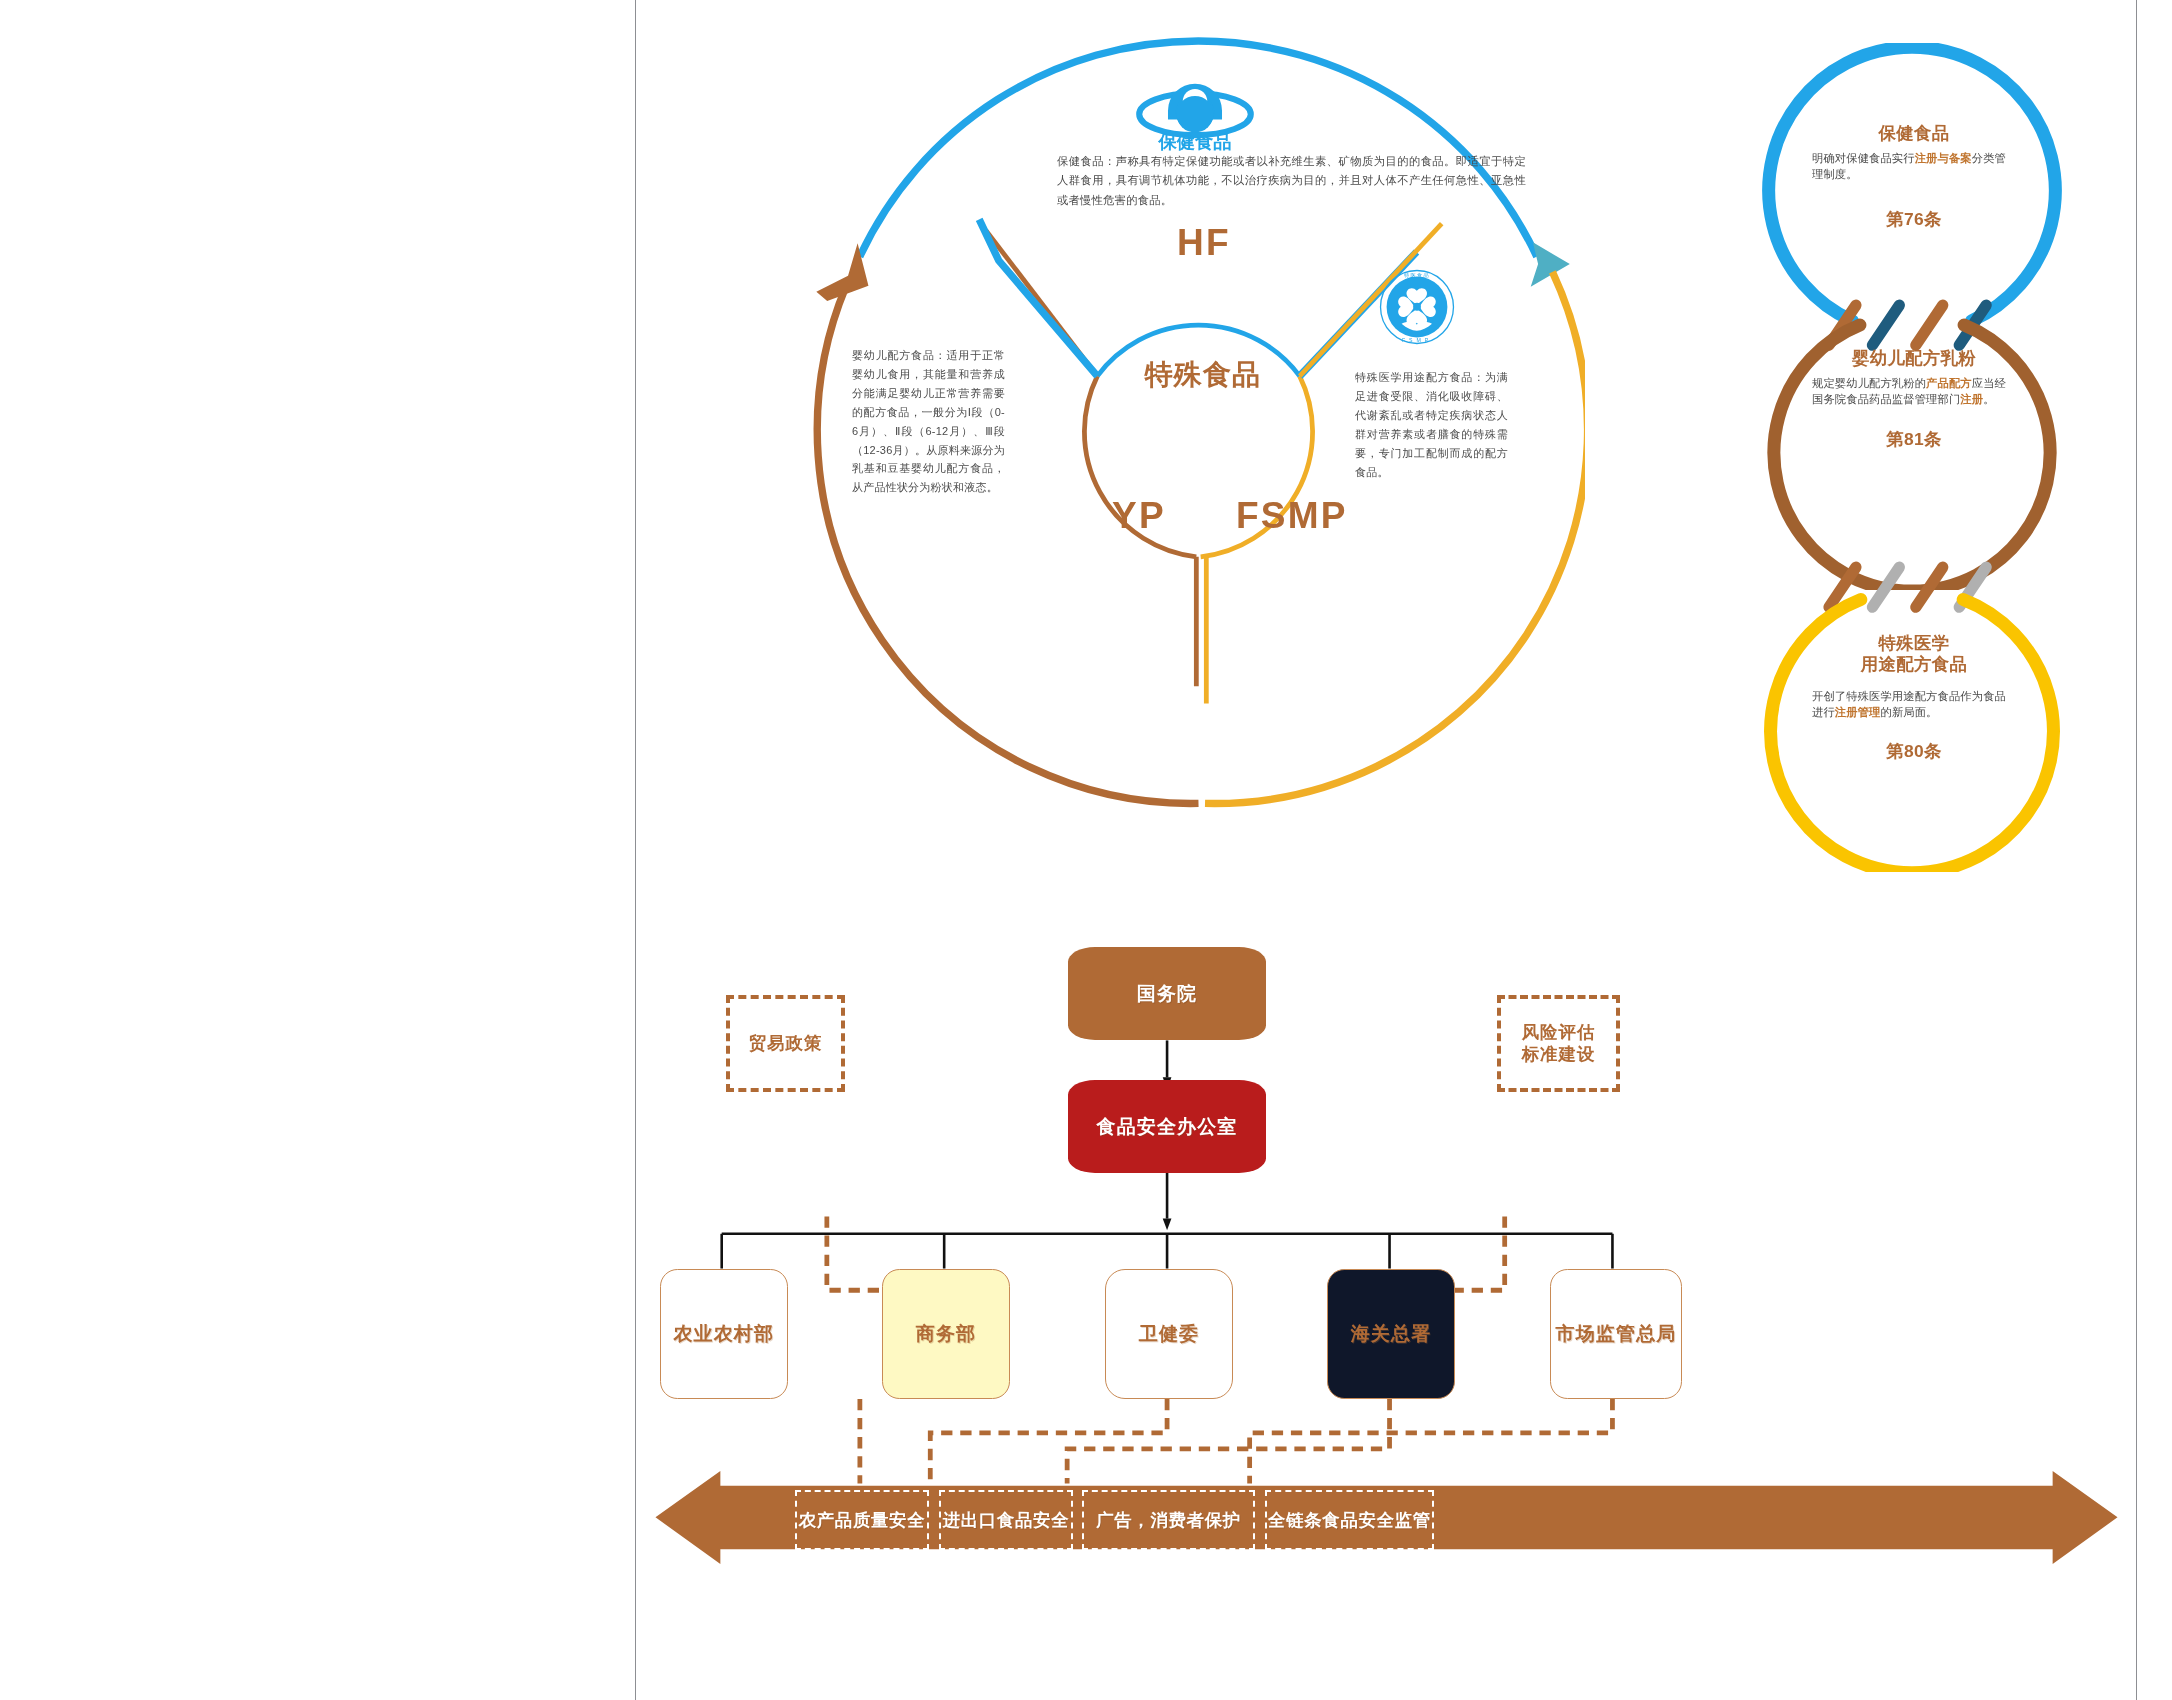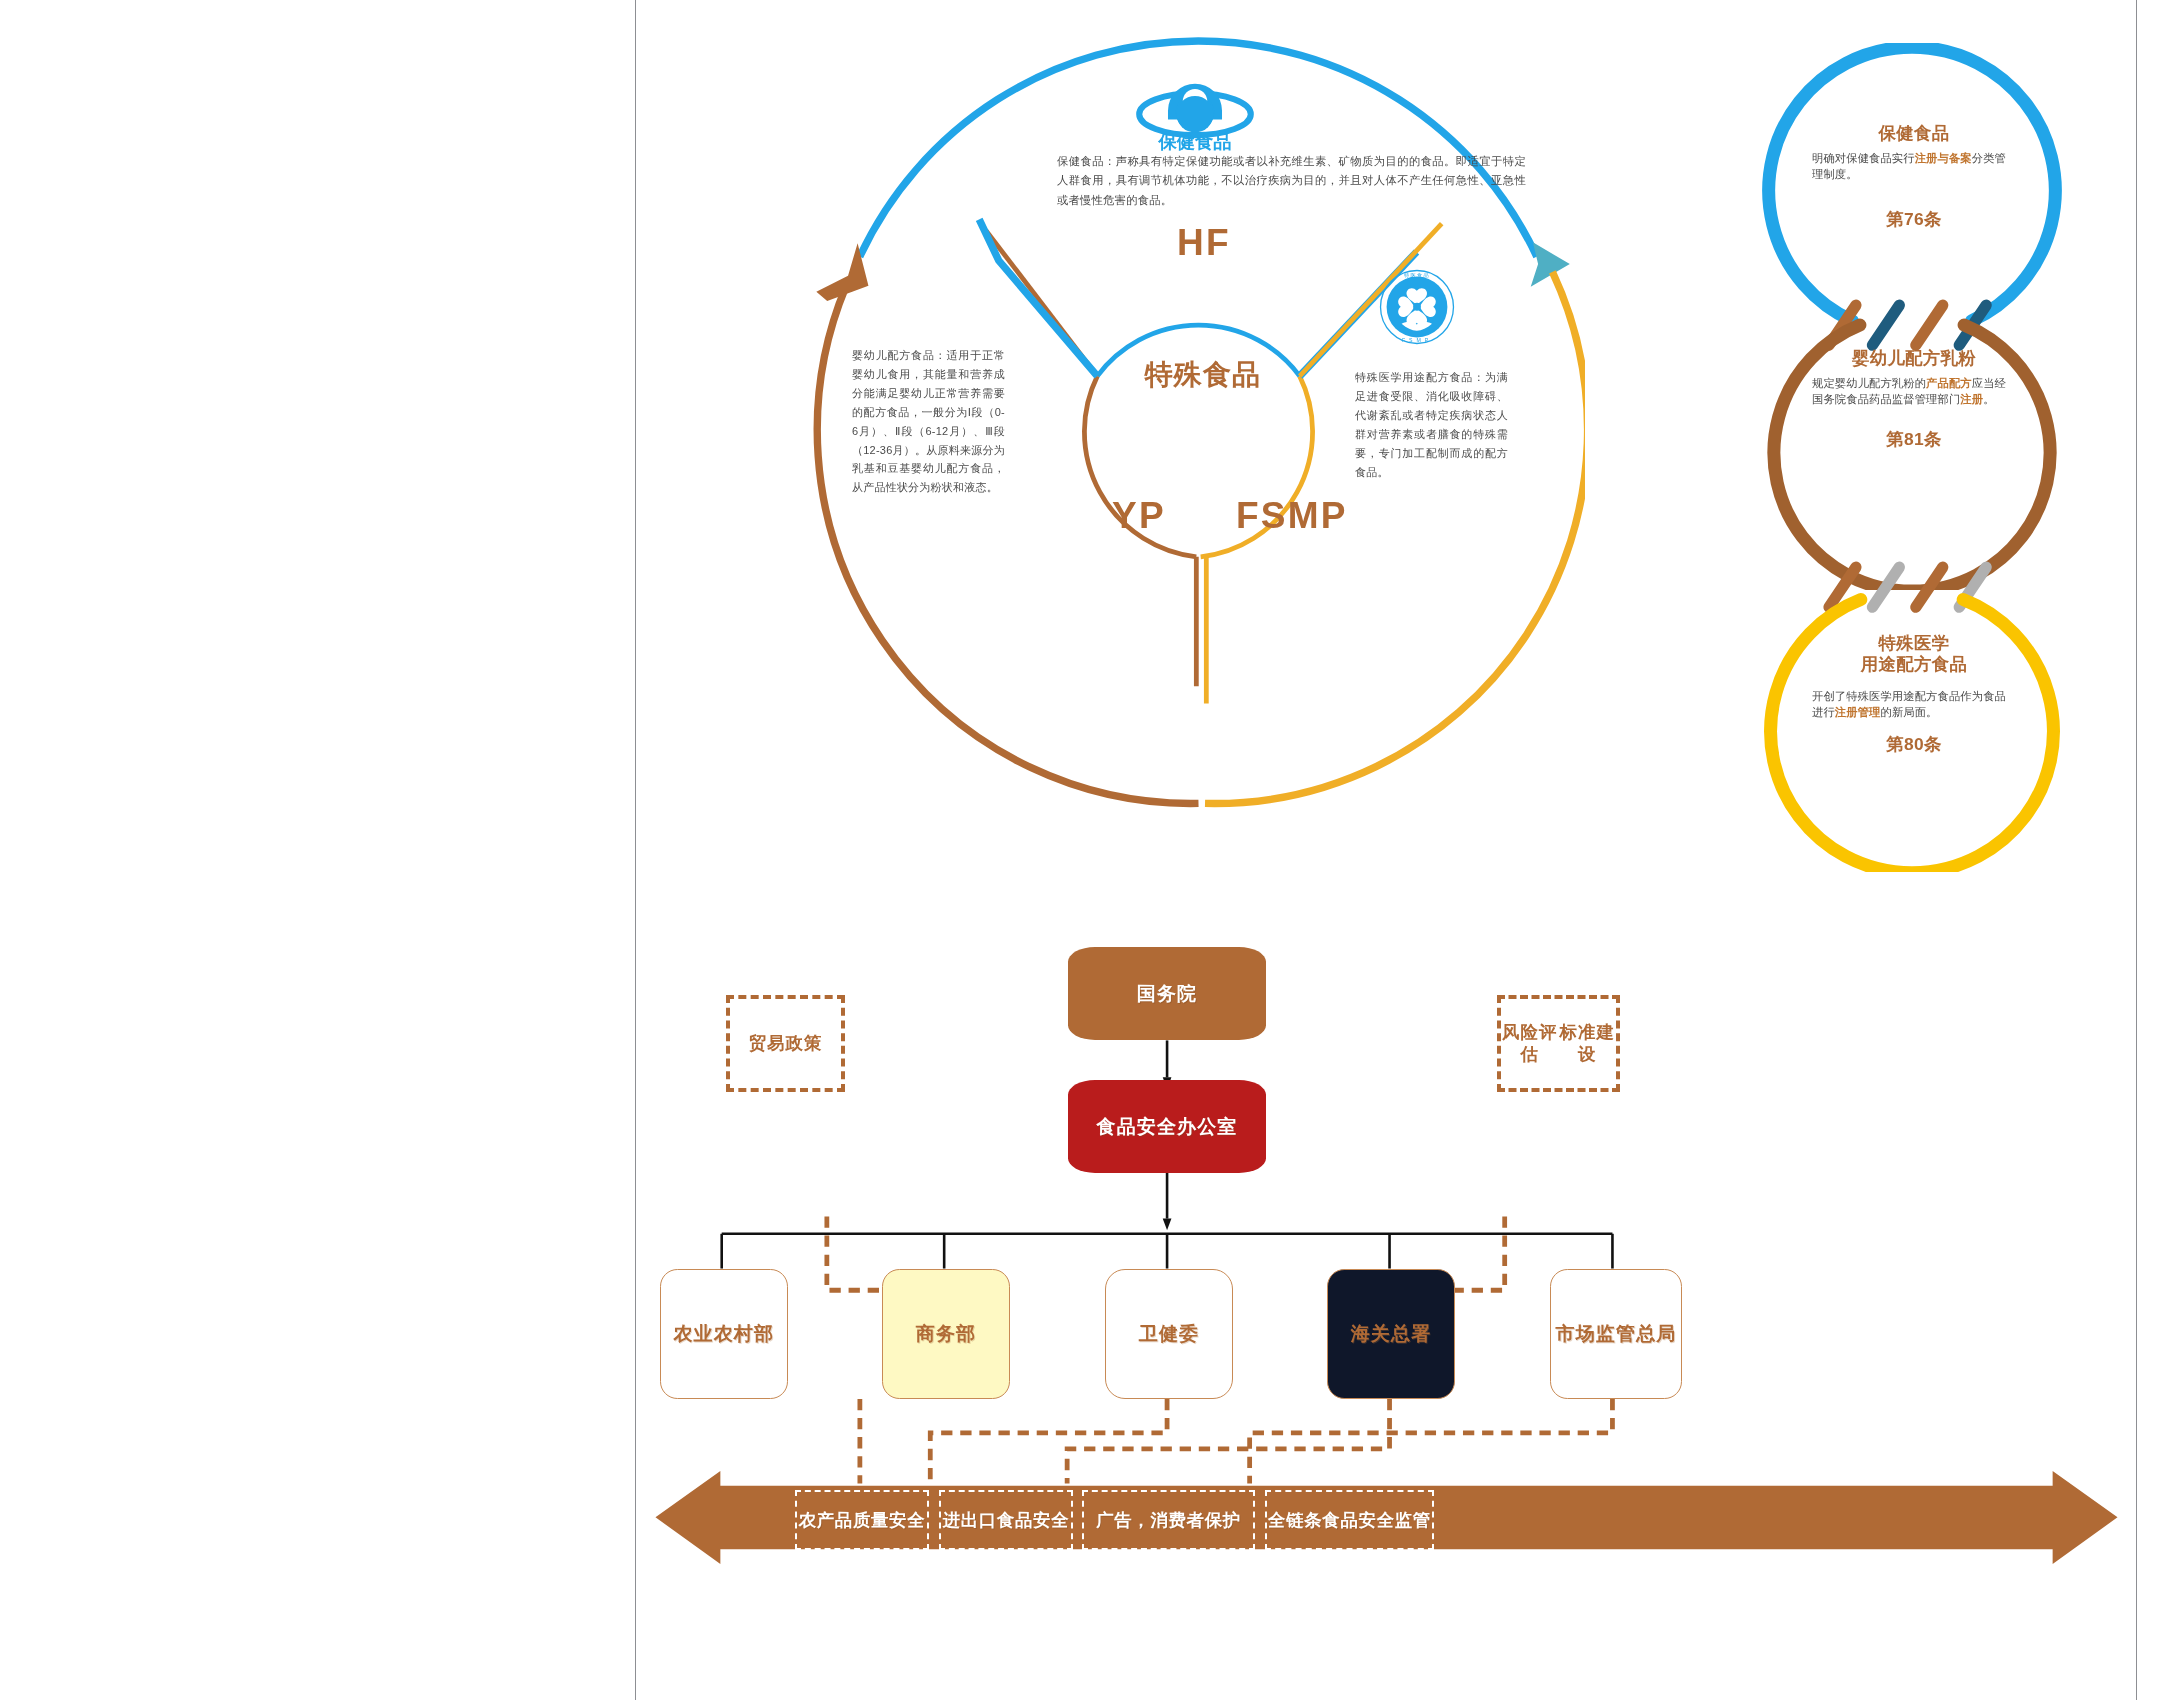--- a/index.html
+++ b/index.html
@@ -170,21 +170,21 @@
     </svg>
 
     <div class="ring-card" style="left:0px;top:534px;height:295px;">
       <svg class="ring-svg" width="304" height="295" viewBox="0 0 700 680">
         <path d="M 232 52 A 326 326 0 1 0 468 52" fill="none" stroke="#FAC400" stroke-width="30" stroke-linecap="round"></path>
       </svg>
       <div class="ring-inner" style="top:56px;">
         <div class="ring-title cn">特殊医学</div>
         <div class="ring-title cn">用途配方食品</div>
         <div class="ring-desc cn" style="margin-top:14px;"><span>开创了特殊医学用途配方食品作为食品进行</span><b>注册管理</b><span>的新局面。</span></div>
-        <div class="ring-art cn" style="margin-top:12px;">第80条</div>
+        <div class="ring-art cn" style="margin-top:19px;">第80条</div>
       </div>
     </div>
   </div>
 
   <div id="org">
     <svg width="1469" height="617" viewBox="0 0 3380 1420">
 
       <polyline points="402,620 402,790 600,790" fill="none" stroke="#B06A35" stroke-width="11" stroke-dasharray="26 18"></polyline>
 
       <polyline points="1962,620 1962,790 1748,790" fill="none" stroke="#B06A35" stroke-width="11" stroke-dasharray="26 18"></polyline>
@@ -217,21 +217,21 @@
     <div class="topbox cn" style="left:416px;top:0px;width:198px;height:93px;
          background:#B06A35;border-radius:27px/14.8px;">国务院</div>
 
     <div class="topbox cn" style="left:416px;top:133px;width:198px;height:93px;
          background:#b91c1c;border-radius:27px/14.8px;">食品安全办公室</div>
 
     <div class="dashbox cn" style="left:74px;top:48px;width:111px;height:89px;
          border:4.3px dashed #B06A35;">贸易政策</div>
 
     <div class="dashbox cn" style="left:845px;top:48px;width:115px;height:89px;
-         border:4.3px dashed #B06A35;flex-direction:row;">
+         border:4.3px dashed #B06A35;flex-direction:column;">
       <span>风险评估</span>
       <span>标准建设</span>
     </div>
 
     <div class="deptbox cn" style="left:7.8px;top:322px;width:126px;height:128px;
          border:1.3px solid #C88A55;border-radius:17.4px;background:#fff;">农业农村部</div>
     <div class="deptbox cn" style="left:230px;top:322px;width:126px;height:128px;
          border:1.3px solid #C88A55;border-radius:17.4px;background:#fef9c3;">商务部</div>
     <div class="deptbox cn" style="left:453px;top:322px;width:126px;height:128px;
          border:1.3px solid #C88A55;border-radius:20px;background:#fff;">卫健委</div>

